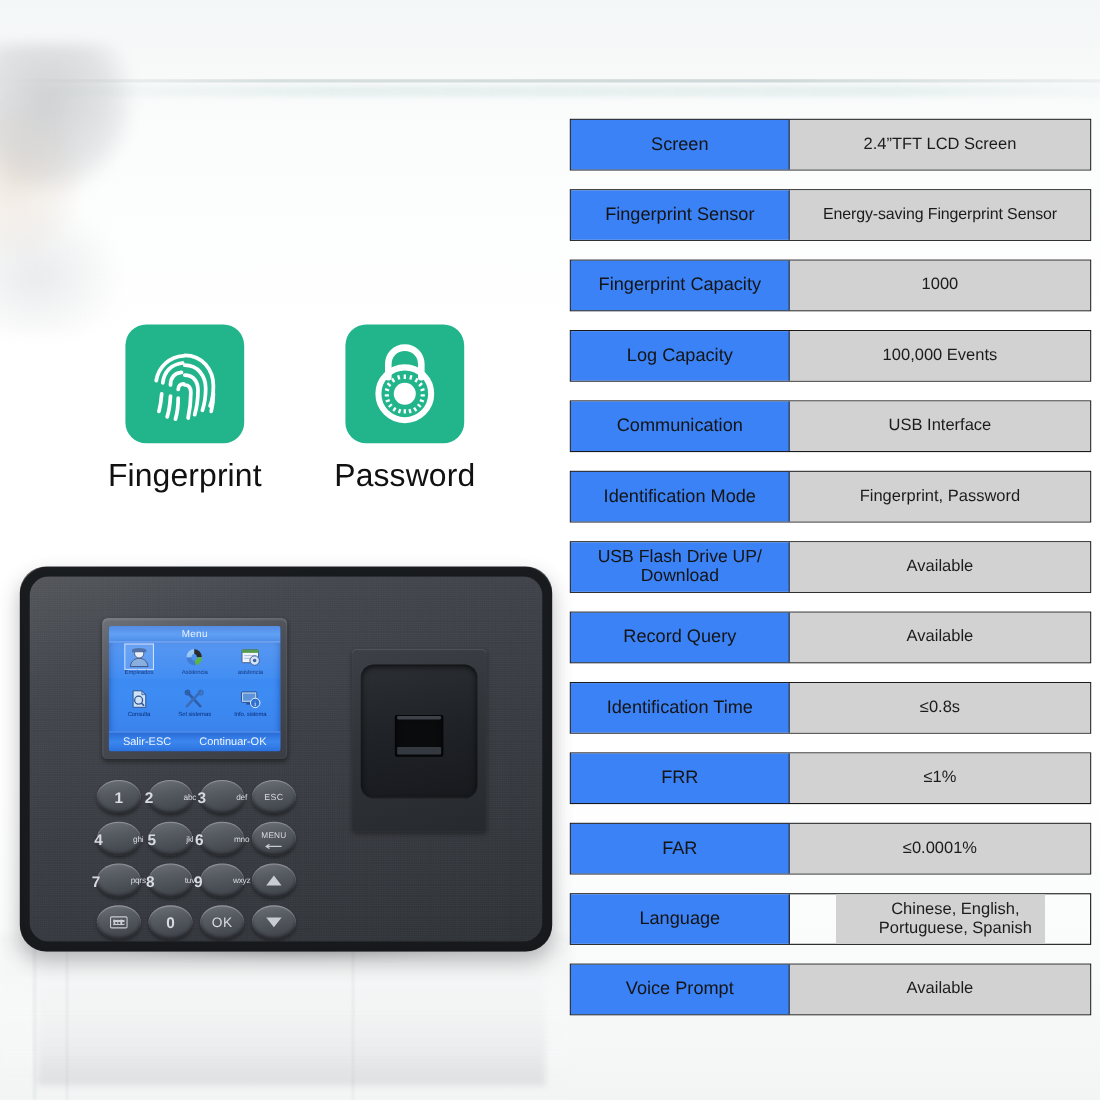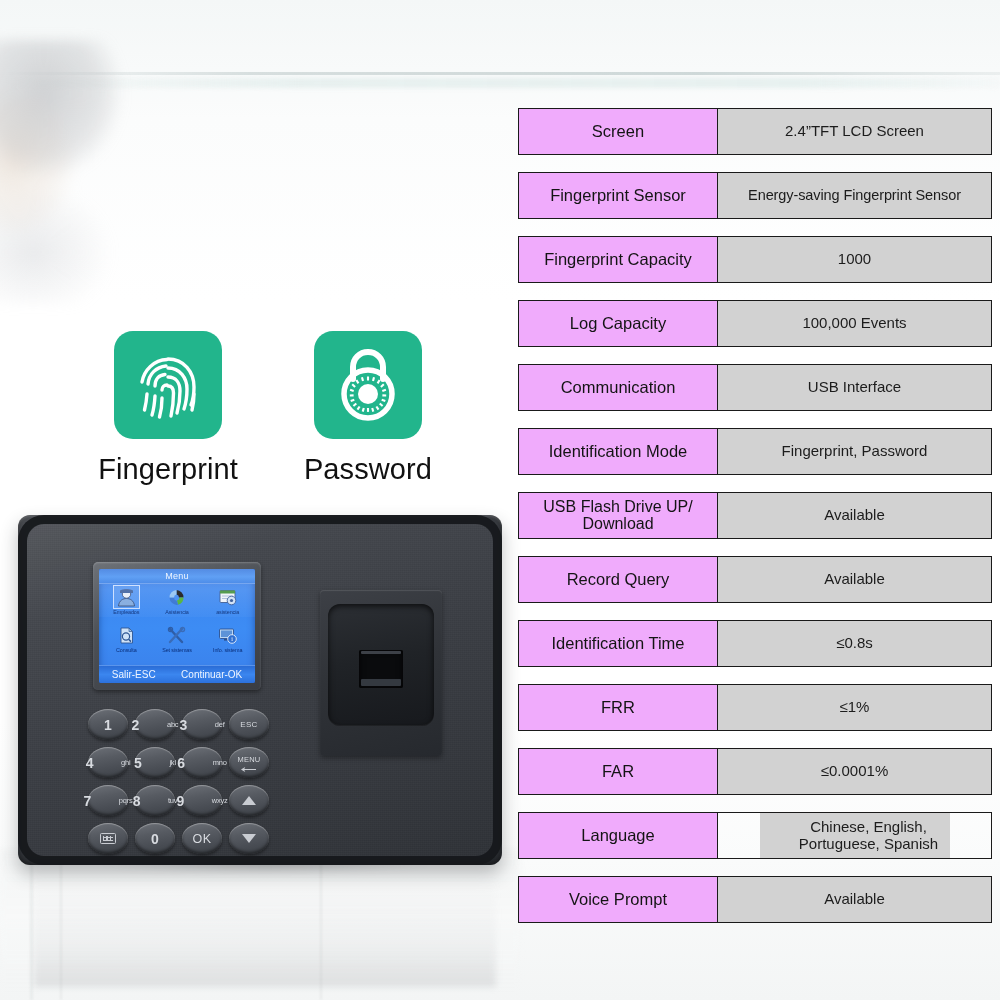--- a/index.html
+++ b/index.html
@@ -35,21 +35,21 @@
   }
   #bg-glass-bottom {
     position:absolute; left:0; bottom:0; width:520px; height:150px;
     background:linear-gradient(180deg,rgba(238,240,240,.55) 0%,rgba(250,251,251,.25) 45%,rgba(255,255,255,0) 100%);
     filter:blur(3px);
   }
   .bg-stripe { position:absolute; background:rgba(205,212,212,.30); filter:blur(1px); }
 
   
   #features { position:absolute; left:78px; top:295px; width:400px; height:175px; }
-  .feature { position:absolute; width:180px; text-align:center;margin-top:36px; }
+  .feature { position:absolute; width:180px; text-align:center; }
   .feature-tile {
     width:108px; height:108px; border-radius:19px;
     background:#22b58c; margin:0 auto;
     display:flex; align-items:center; justify-content:center;
   }
   .feature-label {
     margin-top:14px; font-size:29px; color:#111; letter-spacing:.1px;
   }
 
   
@@ -60,21 +60,21 @@
     filter:blur(4px);
   }
   #device-reflection {
     position:absolute; left:16px; top:352px; width:462px; height:120px;
     background:linear-gradient(180deg,rgba(150,152,156,.22) 0%,rgba(180,182,186,.10) 38%,rgba(255,255,255,0) 92%);
     filter:blur(3px);
     transform:scaleY(-1);
   }
   #device {
     position:absolute; left:0; top:0; width:484px; height:350px;
-    border-radius:12px;
+    border-radius:24px;
     background:
       linear-gradient(157deg,#4a4d52 0%,#3b3e43 22%,#34373c 55%,#2b2e33 100%);
     box-shadow:
       inset 0 2px 2px rgba(255,255,255,.14),
       inset 0 -3px 6px rgba(0,0,0,.5),
       0 9px 18px rgba(40,42,46,.30);
     overflow:hidden;
   }
   #device-bezel {
     position:absolute; inset:0; border-radius:26px;
@@ -192,21 +192,21 @@
   #sensor-bar-bot { position:absolute; left:2px; bottom:2px; width:40px; height:7px; background:#343940; border-radius:1px; }
 
   
   #spec-table { position:absolute; left:518px; top:108px; width:474px; }
   .spec-row {
     display:flex; height:47px; margin-bottom:17px;
     border:1.6px solid #1a1a1a;
   }
   .spec-key {
     width:199px; flex:0 0 199px;
-    background:#f0abfc;
+    background:#3b82f6;
     display:flex; align-items:center; justify-content:center;
     text-align:center; color:#141414; font-size:16.5px;
     border-right:1.6px solid #1a1a1a;
     line-height:1.04; padding:0 2px;
   }
   .spec-val {
     flex:1 1 auto;
     background:#d2d2d2;
     display:flex; align-items:center; justify-content:center;
     text-align:center; color:#1c1c1c; font-size:15px;

